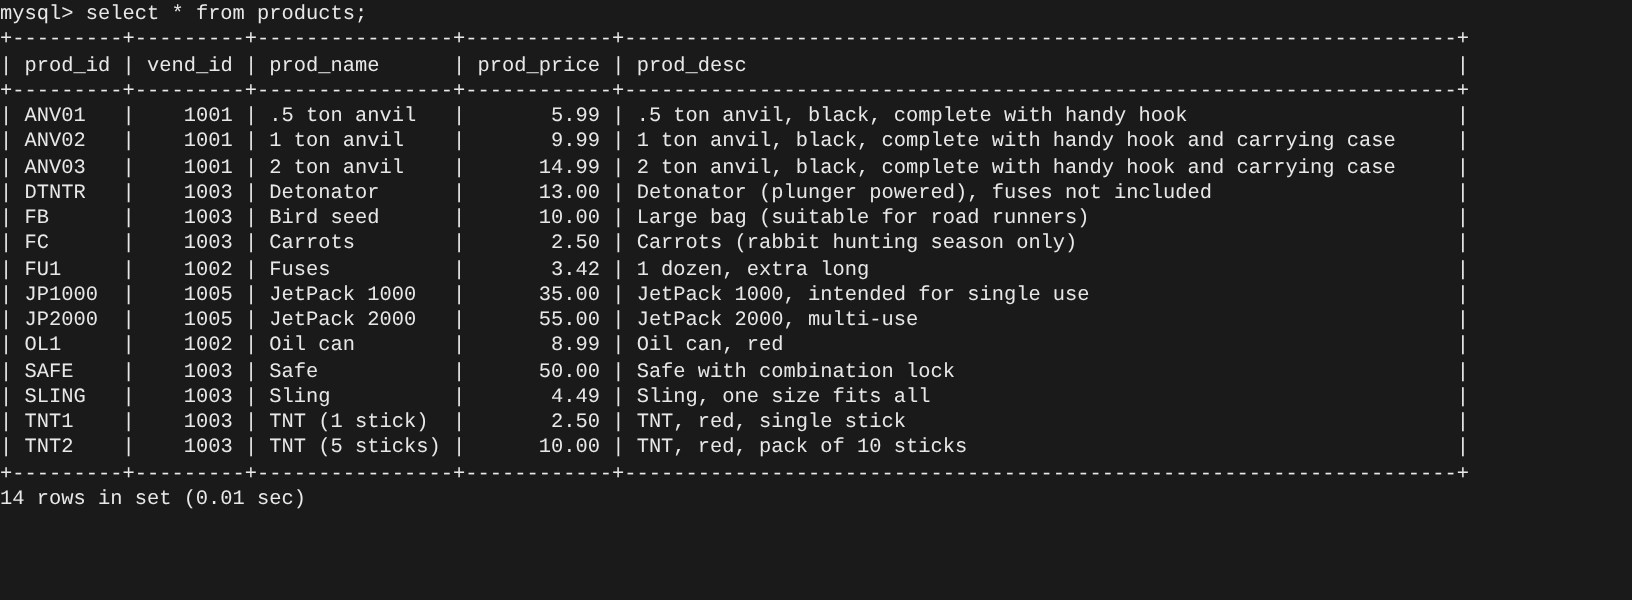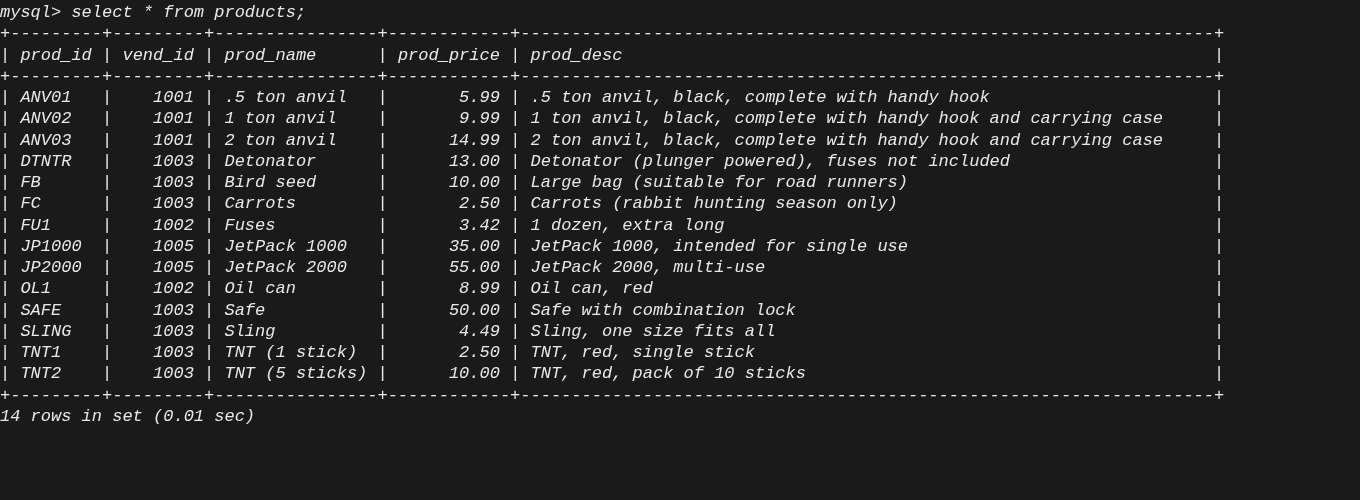--- a/index.html
+++ b/index.html
@@ -8,19 +8,18 @@
     background: #1a1a1a;
     color: #e8e8e8;
     font-family: "SF Mono", ui-monospace, Menlo, Consolas, "Liberation Mono", monospace;
     font-size: 17px;
     line-height: 1.25;
     letter-spacing: 0;
   }
   .terminal {
     white-space: pre;
     padding: 2px 0 0 0;
-    font-style: italic;
   }
 </style>
 </head>
 <body>
 
 <div class="terminal" id="terminal"><div><span>mysql&gt; </span><span>select * from products;</span></div><div>+---------+---------+----------------+------------+--------------------------------------------------------------------+</div><div>|<span> prod_id </span>|<span> vend_id </span>|<span> prod_name      </span>|<span> prod_price </span>|<span> prod_desc                                                          </span>|</div><div>+---------+---------+----------------+------------+--------------------------------------------------------------------+</div><div>|<span> ANV01   </span>|<span>    1001 </span>|<span> .5 ton anvil   </span>|<span>       5.99 </span>|<span> .5 ton anvil, black, complete with handy hook                      </span>|</div><div>|<span> ANV02   </span>|<span>    1001 </span>|<span> 1 ton anvil    </span>|<span>       9.99 </span>|<span> 1 ton anvil, black, complete with handy hook and carrying case     </span>|</div><div>|<span> ANV03   </span>|<span>    1001 </span>|<span> 2 ton anvil    </span>|<span>      14.99 </span>|<span> 2 ton anvil, black, complete with handy hook and carrying case     </span>|</div><div>|<span> DTNTR   </span>|<span>    1003 </span>|<span> Detonator      </span>|<span>      13.00 </span>|<span> Detonator (plunger powered), fuses not included                    </span>|</div><div>|<span> FB      </span>|<span>    1003 </span>|<span> Bird seed      </span>|<span>      10.00 </span>|<span> Large bag (suitable for road runners)                              </span>|</div><div>|<span> FC      </span>|<span>    1003 </span>|<span> Carrots        </span>|<span>       2.50 </span>|<span> Carrots (rabbit hunting season only)                               </span>|</div><div>|<span> FU1     </span>|<span>    1002 </span>|<span> Fuses          </span>|<span>       3.42 </span>|<span> 1 dozen, extra long                                                </span>|</div><div>|<span> JP1000  </span>|<span>    1005 </span>|<span> JetPack 1000   </span>|<span>      35.00 </span>|<span> JetPack 1000, intended for single use                              </span>|</div><div>|<span> JP2000  </span>|<span>    1005 </span>|<span> JetPack 2000   </span>|<span>      55.00 </span>|<span> JetPack 2000, multi-use                                            </span>|</div><div>|<span> OL1     </span>|<span>    1002 </span>|<span> Oil can        </span>|<span>       8.99 </span>|<span> Oil can, red                                                       </span>|</div><div>|<span> SAFE    </span>|<span>    1003 </span>|<span> Safe           </span>|<span>      50.00 </span>|<span> Safe with combination lock                                         </span>|</div><div>|<span> SLING   </span>|<span>    1003 </span>|<span> Sling          </span>|<span>       4.49 </span>|<span> Sling, one size fits all                                           </span>|</div><div>|<span> TNT1    </span>|<span>    1003 </span>|<span> TNT (1 stick)  </span>|<span>       2.50 </span>|<span> TNT, red, single stick                                             </span>|</div><div>|<span> TNT2    </span>|<span>    1003 </span>|<span> TNT (5 sticks) </span>|<span>      10.00 </span>|<span> TNT, red, pack of 10 sticks                                        </span>|</div><div>+---------+---------+----------------+------------+--------------------------------------------------------------------+</div><div>14 rows in set (0.01 sec)</div></div>
 
 </body></html>

